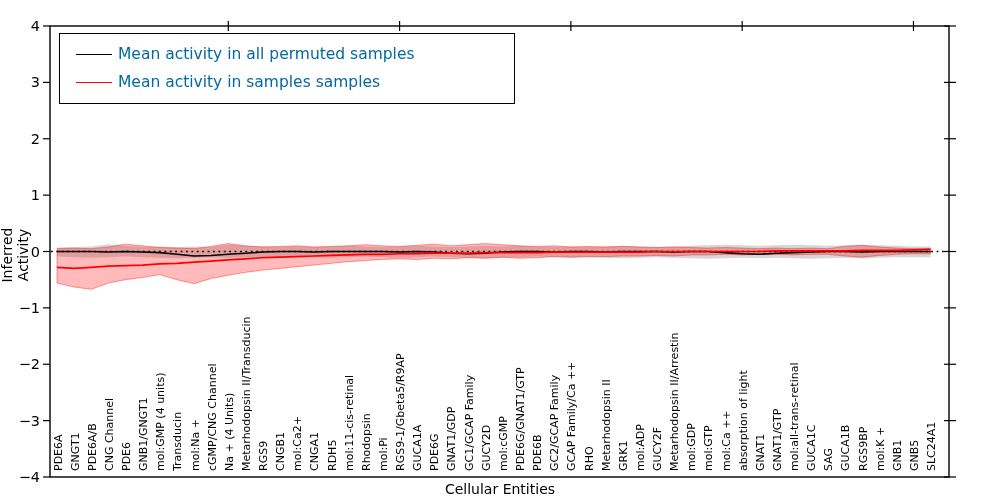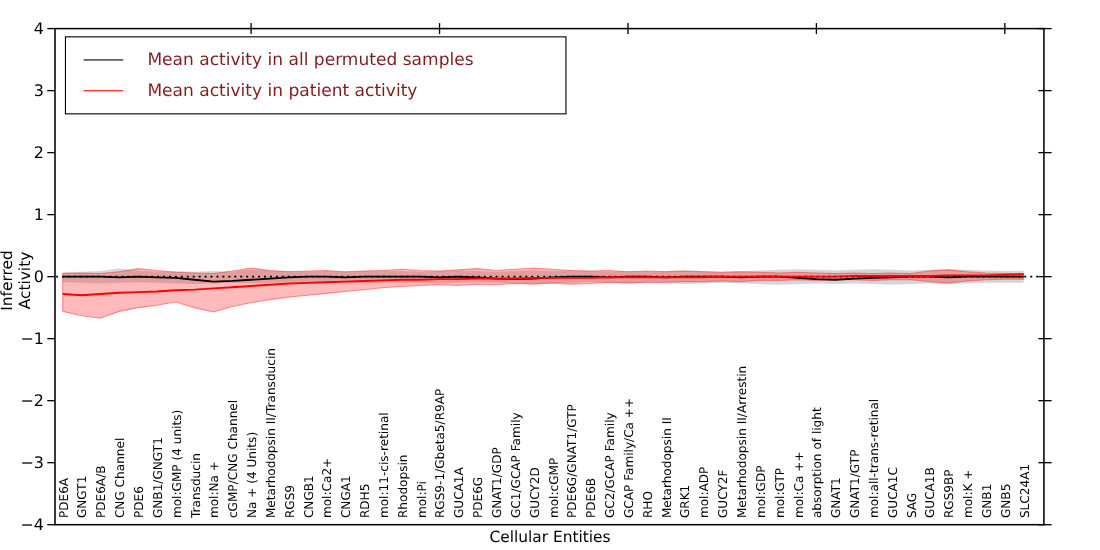--- a/index.html
+++ b/index.html
@@ -25,21 +25,21 @@
     text-align:center;font-size:14px;color:#000;
   }
   .legend{
     position:absolute;left:59px;top:33px;width:456px;
     background:#ffffff;border:1.6px solid #000;
     box-sizing:border-box;padding:6px 0 7px 0;
   }
   .legend-row{display:flex;align-items:center;height:28px;}
   .legend-line{width:36px;height:0;border-top:1.7px solid #000;margin-left:16px;flex:0 0 auto;}
   .legend-line.red{border-top-color:#ff0000;}
-  .legend-text{margin-left:22px;font-size:15.5px;color:#7f1d1d;white-space:nowrap;}
+  .legend-text{margin-left:6px;font-size:15.5px;color:#0369a1;white-space:nowrap;}
 </style>
 </head>
 <body>
 
 <div id="figure">
   <svg id="plot-svg" width="1000" height="500">
       <polygon points="57,247.55375 74.12941176470588,246.99 91.25882352941176,246.42625 108.38823529411765,244.17125 125.51764705882353,245.8625 142.6470588235294,246.99 159.7764705882353,246.42625 176.90588235294118,246.99 194.03529411764706,246.42625 211.16470588235293,246.99 228.2941176470588,244.735 245.4235294117647,245.8625 262.5529411764706,246.42625 279.6823529411765,246.99 296.81176470588235,246.42625 313.94117647058823,246.99 331.0705882352941,246.42625 348.2,245.8625 365.32941176470587,246.42625 382.45882352941175,246.99 399.5882352941176,246.42625 416.7176470588235,245.8625 433.8470588235294,246.42625 450.97647058823526,246.99 468.1058823529412,246.42625 485.2352941176471,245.8625 502.36470588235295,246.42625 519.4941176470588,245.8625 536.6235294117647,246.42625 553.7529411764706,246.99 570.8823529411765,246.42625 588.0117647058823,246.99 605.1411764705882,246.42625 622.2705882352941,245.8625 639.4,246.42625 656.5294117647059,246.99 673.6588235294117,246.42625 690.7882352941176,245.8625 707.9176470588235,245.29875 725.0470588235294,244.735 742.1764705882352,245.29875 759.3058823529411,245.8625 776.435294117647,245.29875 793.5647058823529,244.735 810.6941176470588,245.29875 827.8235294117646,245.8625 844.9529411764705,245.29875 862.0823529411764,244.735 879.2117647058824,245.29875 896.3411764705883,245.8625 913.4705882352941,246.42625 930.6,246.42625 930.6,257.1375 913.4705882352941,257.1375 896.3411764705883,257.1375 879.2117647058824,257.70125 862.0823529411764,258.265 844.9529411764705,257.70125 827.8235294117646,258.265 810.6941176470588,258.82875 793.5647058823529,258.265 776.435294117647,257.70125 759.3058823529411,258.265 742.1764705882352,257.70125 725.0470588235294,258.265 707.9176470588235,258.82875 690.7882352941176,258.265 673.6588235294117,257.70125 656.5294117647059,257.1375 639.4,257.70125 622.2705882352941,258.265 605.1411764705882,257.70125 588.0117647058823,257.1375 570.8823529411765,257.70125 553.7529411764706,257.1375 536.6235294117647,256.57375 519.4941176470588,257.1375 502.36470588235295,257.70125 485.2352941176471,258.265 468.1058823529412,257.70125 450.97647058823526,257.1375 433.8470588235294,256.57375 416.7176470588235,257.1375 399.5882352941176,257.70125 382.45882352941175,257.1375 365.32941176470587,256.57375 348.2,257.1375 331.0705882352941,257.70125 313.94117647058823,257.1375 296.81176470588235,256.57375 279.6823529411765,257.1375 262.5529411764706,256.57375 245.4235294117647,257.1375 228.2941176470588,257.70125 211.16470588235293,257.1375 194.03529411764706,257.70125 176.90588235294118,258.265 159.7764705882353,257.70125 142.6470588235294,257.1375 125.51764705882353,256.57375 108.38823529411765,257.1375 91.25882352941176,257.70125 74.12941176470588,257.1375 57,256.57375" fill="#828282" fill-opacity="0.33" stroke="none"></polygon>
       <polygon points="57,248.68125 74.12941176470588,248.1175 91.25882352941176,248.68125 108.38823529411765,246.99 125.51764705882353,244.17125 142.6470588235294,245.8625 159.7764705882353,247.55375 176.90588235294118,248.1175 194.03529411764706,248.68125 211.16470588235293,246.42625 228.2941176470588,243.6075 245.4235294117647,245.8625 262.5529411764706,246.99 279.6823529411765,246.42625 296.81176470588235,245.8625 313.94117647058823,246.99 331.0705882352941,246.42625 348.2,245.8625 365.32941176470587,244.735 382.45882352941175,245.8625 399.5882352941176,246.42625 416.7176470588235,245.29875 433.8470588235294,244.17125 450.97647058823526,245.8625 468.1058823529412,244.735 485.2352941176471,243.6075 502.36470588235295,244.735 519.4941176470588,245.8625 536.6235294117647,246.42625 553.7529411764706,245.8625 570.8823529411765,246.99 588.0117647058823,246.42625 605.1411764705882,246.99 622.2705882352941,246.42625 639.4,246.99 656.5294117647059,247.55375 673.6588235294117,246.99 690.7882352941176,247.55375 707.9176470588235,248.1175 725.0470588235294,247.55375 742.1764705882352,248.1175 759.3058823529411,248.68125 776.435294117647,248.1175 793.5647058823529,248.68125 810.6941176470588,248.1175 827.8235294117646,248.68125 844.9529411764705,246.42625 862.0823529411764,245.29875 879.2117647058824,246.99 896.3411764705883,248.1175 913.4705882352941,248.68125 930.6,248.68125 930.6,253.755 913.4705882352941,253.755 896.3411764705883,254.31875 879.2117647058824,255.44625 862.0823529411764,257.1375 844.9529411764705,256.01 827.8235294117646,254.31875 810.6941176470588,254.31875 793.5647058823529,254.8825 776.435294117647,254.31875 759.3058823529411,254.31875 742.1764705882352,254.8825 725.0470588235294,254.31875 707.9176470588235,254.8825 690.7882352941176,254.8825 673.6588235294117,256.01 656.5294117647059,255.44625 639.4,256.01 622.2705882352941,256.01 605.1411764705882,256.57375 588.0117647058823,256.57375 570.8823529411765,257.1375 553.7529411764706,256.57375 536.6235294117647,257.70125 519.4941176470588,258.265 502.36470588235295,257.1375 485.2352941176471,258.265 468.1058823529412,257.70125 450.97647058823526,258.82875 433.8470588235294,258.265 416.7176470588235,259.3925 399.5882352941176,258.82875 382.45882352941175,259.3925 365.32941176470587,260.52 348.2,261.6475 331.0705882352941,263.33875 313.94117647058823,265.03 296.81176470588235,266.72125 279.6823529411765,268.4125 262.5529411764706,270.10375 245.4235294117647,272.35875 228.2941176470588,275.1775 211.16470588235293,278.56 194.03529411764706,283.63375 176.90588235294118,279.6875 159.7764705882353,274.61375 142.6470588235294,277.4325 125.51764705882353,279.6875 108.38823529411765,283.07 91.25882352941176,289.27125 74.12941176470588,287.01625 57,283.07" fill="#ff1e1e" fill-opacity="0.3" stroke="#ff1e1e" stroke-opacity="0.45" stroke-width="1"></polygon>
       <line x1="51" y1="251.5" x2="946" y2="251.5" stroke="#000000" stroke-width="1.7" stroke-dasharray="1.8,3.6"></line>
       <polyline points="57,251.5 74.12941176470588,251.5 91.25882352941176,251.5 108.38823529411765,252.06375 125.51764705882353,251.5 142.6470588235294,252.06375 159.7764705882353,252.6275 176.90588235294118,254.31875 194.03529411764706,256.01 211.16470588235293,255.44625 228.2941176470588,254.31875 245.4235294117647,253.19125 262.5529411764706,252.06375 279.6823529411765,251.5 296.81176470588235,251.5 313.94117647058823,252.06375 331.0705882352941,251.5 348.2,251.5 365.32941176470587,251.5 382.45882352941175,251.5 399.5882352941176,252.06375 416.7176470588235,251.5 433.8470588235294,252.06375 450.97647058823526,253.19125 468.1058823529412,253.755 485.2352941176471,253.19125 502.36470588235295,252.06375 519.4941176470588,251.5 536.6235294117647,251.5 553.7529411764706,252.06375 570.8823529411765,251.5 588.0117647058823,251.5 605.1411764705882,252.06375 622.2705882352941,251.5 639.4,251.5 656.5294117647059,251.5 673.6588235294117,252.06375 690.7882352941176,251.5 707.9176470588235,251.5 725.0470588235294,252.6275 742.1764705882352,253.755 759.3058823529411,254.31875 776.435294117647,253.19125 793.5647058823529,252.6275 810.6941176470588,252.06375 827.8235294117646,251.5 844.9529411764705,251.5 862.0823529411764,252.06375 879.2117647058824,251.5 896.3411764705883,251.5 913.4705882352941,251.5 930.6,251.5" fill="none" stroke="#000000" stroke-width="1.6"></polyline>
@@ -134,16 +134,16 @@
   <div class="y-axis-label">Inferred Activity</div>
   <div class="x-axis-label">Cellular Entities</div>
 
   <div class="legend">
     <div class="legend-row">
       <span class="legend-line"></span>
       <span class="legend-text">Mean activity in all permuted samples</span>
     </div>
     <div class="legend-row">
       <span class="legend-line red"></span>
-      <span class="legend-text">Mean activity in patient activity</span>
+      <span class="legend-text">Mean activity in samples samples</span>
     </div>
   </div>
 </div>
 
 </body></html>

